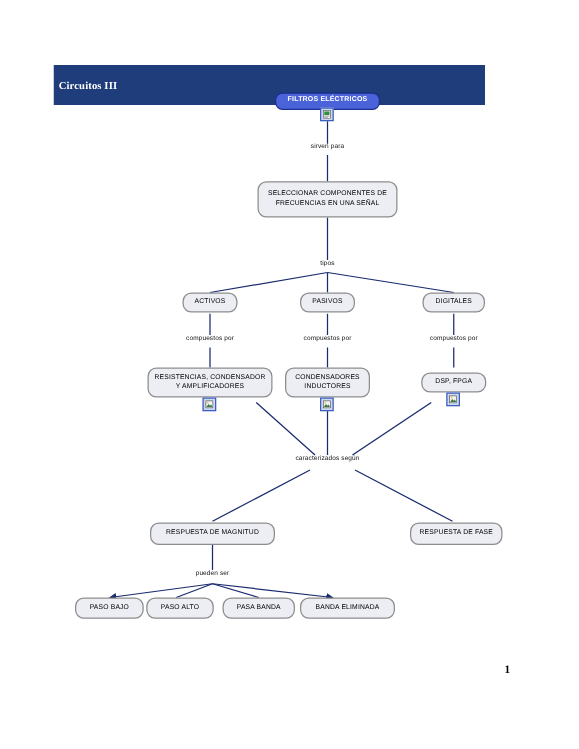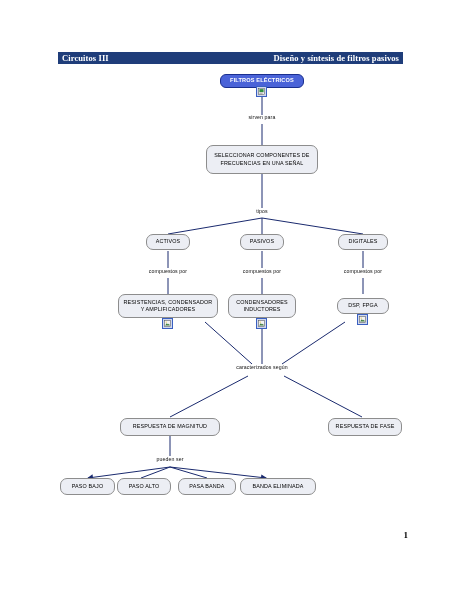--- a/index.html
+++ b/index.html
@@ -15,29 +15,29 @@
     position: relative;
     width: 463px;
     height: 599px;
     background: #ffffff;
     overflow: hidden;
   }
 
   
   #header-band {
     position: absolute;
-    left: 58px;
+    left: 43px;
     top: 52px;
     width: 345px;
     height: 12px;
     background: #1f3d7a;
     display: flex;
-    align-items: flex-start;
+    align-items: center;
     justify-content: space-between;
-    padding: 0 4px;
+    padding: 16px 4px;
     box-sizing: border-box;
   }
   #header-band .htxt {
     font-family: "Liberation Serif", serif;
     font-weight: bold;
     font-size: 8.5px;
     color: #ffffff;
     letter-spacing: 0.1px;
     white-space: nowrap;
     line-height: 12px;
@@ -122,21 +122,20 @@
     color: #000000;
   }
 </style>
 </head>
 <body>
 
 <div id="page">
 
   <div id="header-band">
     <span class="htxt">Circuitos III</span>
-    <span class="htxt">Diseño y síntesis de filtros pasivos</span>
   </div>
 
   <svg id="links-svg" viewBox="0 0 463 599" xmlns="http://www.w3.org/2000/svg">
     <defs>
       <marker id="arrow" markerWidth="6" markerHeight="6" refX="5" refY="3" orient="auto" markerUnits="strokeWidth">
         <path d="M0,0 L6,3 L0,6 z" fill="#1a2a6e"></path>
       </marker>
     </defs>
     <g stroke="#1a2a6e" stroke-width="1" fill="none">
 

